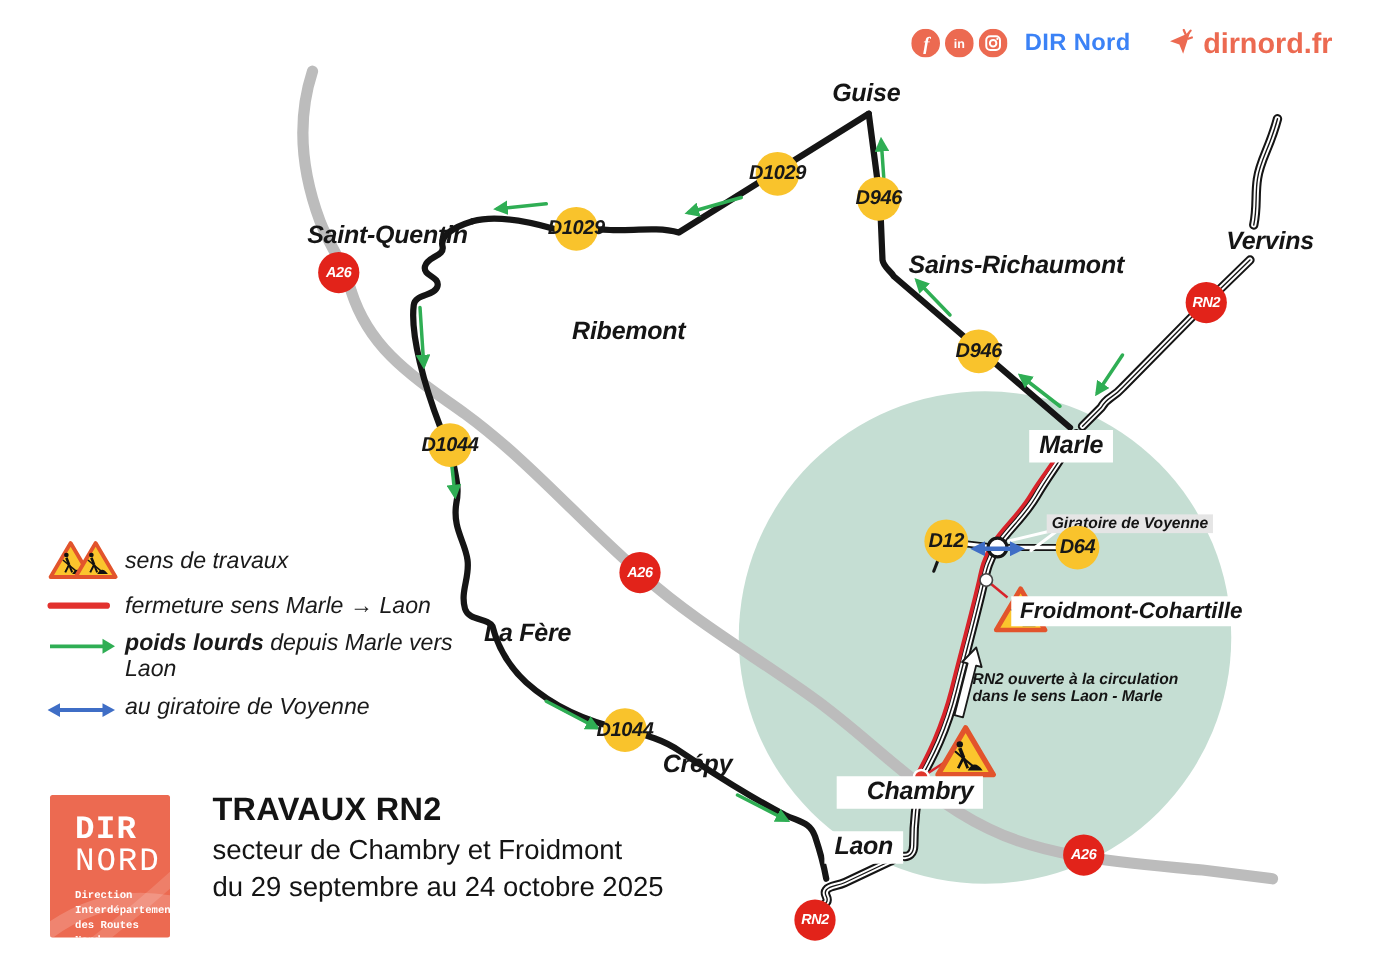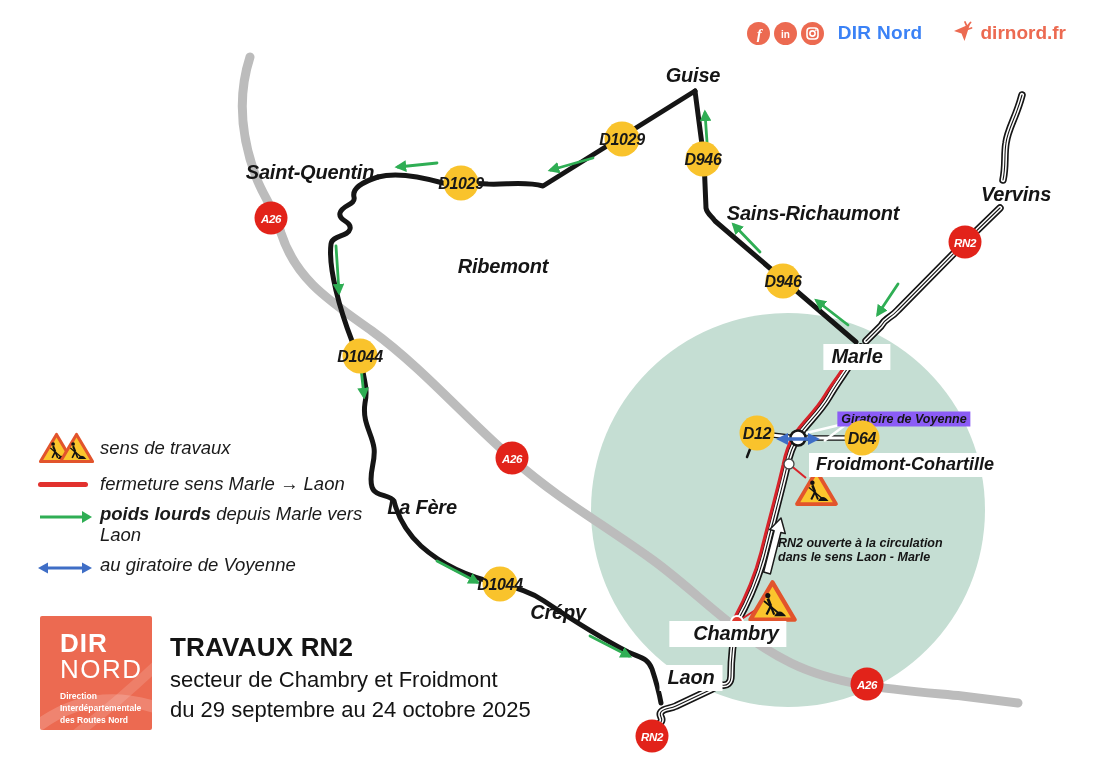--- a/index.html
+++ b/index.html
@@ -5,54 +5,54 @@
   html,body { margin:0; padding:0; }
   body {
     width:1100px; height:767px; position:relative; overflow:hidden;
     background:#ffffff; font-family:"Liberation Sans", sans-serif;
   }
   
   .header { position:absolute; top:21px; right:34px; display:flex; align-items:center; z-index:5; }
   .social { display:flex; align-items:center; gap:4px; }
   .brand { color:#3b82f6; font-weight:700; font-size:19px; margin-left:14px; letter-spacing:.3px; }
   .clickicon { margin-left:26px; }
-  .website { color:#EC6A51; font-weight:700; font-size:19px; margin-left:8px; }
+  .website { color:#EC6A51; font-weight:700; font-size:23px; margin-left:8px; }
 
   
   #map-svg { position:absolute; left:0; top:0; z-index:1; }
   #label-layer { position:absolute; left:0; top:0; width:1100px; height:767px; z-index:2; pointer-events:none; }
   .city { position:absolute; transform:translate(-50%,-50%); font-weight:700; font-style:italic;
           font-size:20px; color:#151515; white-space:nowrap; letter-spacing:-0.2px; }
   .city.boxed { background:#ffffff; padding:1px 8px 2px; }
   .badge { position:absolute; transform:translate(-50%,-50%); border-radius:50%;
            display:flex; align-items:center; justify-content:center;
            font-weight:700; font-style:italic; white-space:nowrap; letter-spacing:-0.3px; }
   .badge.yellow { width:35px; height:35px; background:#F9C32C; color:#181818; font-size:16px; }
   .badge.red    { width:33px; height:33px; background:#E2231A; color:#ffffff; font-size:11.5px; }
   .area-label { position:absolute; transform:translate(-50%,-50%); font-weight:700; font-style:italic;
                 font-size:18px; color:#151515; background:#fff; padding:1px 7px 2px; white-space:nowrap; }
   .callout-label { position:absolute; transform:translate(-50%,-50%); font-weight:700; font-style:italic;
-                   font-size:12.5px; color:#151515; background:#8b5cf6; padding:0 4px 1px; white-space:nowrap; }
+                   font-size:12.5px; color:#151515; background:#e5e5e5; padding:0 4px 1px; white-space:nowrap; }
   .annotation { position:absolute; font-weight:700; font-style:italic; font-size:12.5px;
                 color:#151515; line-height:1.15; white-space:nowrap; }
 
   
   .legend { position:absolute; left:38px; top:429px; z-index:3; width:370px; }
   .legend-row { display:flex; align-items:flex-start; margin-bottom:7px; }
   .legend-icon { width:62px; flex:0 0 62px; display:flex; align-items:center; }
   .legend-text { font-style:italic; font-size:18.5px; color:#1a1a1a; line-height:1.13; }
   .legend-text .b { font-weight:700; }
   .legend-row.r1 { align-items:center; }
   .legend-row.r2 { align-items:center; margin-top:2px; margin-bottom:9px;}
   .legend-row.r3 { margin-bottom:9px; }
   .closure-line { width:50px; height:5px; background:#E2312E; border-radius:2.5px; }
 
   
-  .logo { position:absolute; left:40px; top:616px; width:112px; height:114px; background:#EC6A51;
-          border-radius:2px; overflow:hidden; z-index:4; }
+  .logo { position:absolute; left:40px; top:636px; width:96px; height:114px; background:#EC6A51;
+          border-radius:2px; overflow:hidden; z-index:4;font-family:Liberation Mono, monospace; }
   .logo-arcs { position:absolute; left:0; top:0; }
   .logo-inner { position:relative; padding:14px 0 0 20px; color:#fff; }
   .logo-l1 { font-size:26px; font-weight:700; letter-spacing:1px; line-height:1.0; }
   .logo-l2 { font-size:26px; font-weight:400; letter-spacing:1.5px; line-height:1.05; }
   .logo-sub { margin-top:8px; font-size:8.5px; font-weight:700; line-height:1.4; white-space:pre-line; }
   .title-block { position:absolute; left:170px; top:632px; z-index:4; color:#141414; }
   .title-main { font-size:26px; font-weight:700; letter-spacing:.2px; }
   .title-sub { font-size:22px; margin-top:4px; }
 </style>
 </head>
@@ -153,28 +153,28 @@
     <path d="M336,246 L339,292" marker-end="url(#gh)"></path>
     <path d="M361,368 L364,396" marker-end="url(#gh)"></path>
     <path d="M437,561 L477,582" marker-end="url(#gh)"></path>
     <path d="M590,636 L629,656" marker-end="url(#gh)"></path>
   </g>
 
   <polygon points="781,518 769.7,529.6 774.1,530.7 763.6,572.1 770.4,573.9 780.9,532.5 785.3,533.6" fill="#ffffff" stroke="#1a1a1a" stroke-width="1.5" stroke-linejoin="round"></polygon>
 </svg>
 
 <div id="label-layer">
-  <div class="area-label" id="area-label" style="left: 905px; top: 465px;">Froidmont-Cohartille</div>
+  <div class="area-label" id="area-label" style="left: 905px; top: 489px;">Froidmont-Cohartille</div>
   <div class="callout-label" id="callout-label" style="left: 904px; top: 419px;">Giratoire de Voyenne</div>
   <div class="annotation" id="annotation" style="left: 778px; top: 536px;">
     <div>RN2 ouverte à la circulation</div>
     <div>dans le sens Laon - Marle</div>
   </div>
 <div class="city" style="left: 693px; top: 75px;">Guise</div>
-    <div class="city" style="left: 310px; top: 172px;">Saint-Quentin</div>
+    <div class="city" style="left: 310px; top: 189px;">Saint-Quentin</div>
     <div class="city" style="left: 1016px; top: 194px;">Vervins</div>
     <div class="city" style="left: 813px; top: 213px;">Sains-Richaumont</div>
     <div class="city" style="left: 503px; top: 266px;">Ribemont</div>
     <div class="city boxed" style="left: 857px; top: 357px;">Marle</div>
     <div class="city" style="left: 422px; top: 507px;">La Fère</div>
     <div class="city" style="left: 558px; top: 612px;">Crépy</div>
     <div class="city boxed" style="left: 728px; top: 634px; padding-left: 24px;">Chambry</div>
     <div class="city boxed" style="left: 691px; top: 678px;">Laon</div>
     <div class="badge yellow" style="left: 622px; top: 139px;">D1029</div>
     <div class="badge yellow" style="left: 461px; top: 183px;">D1029</div>

